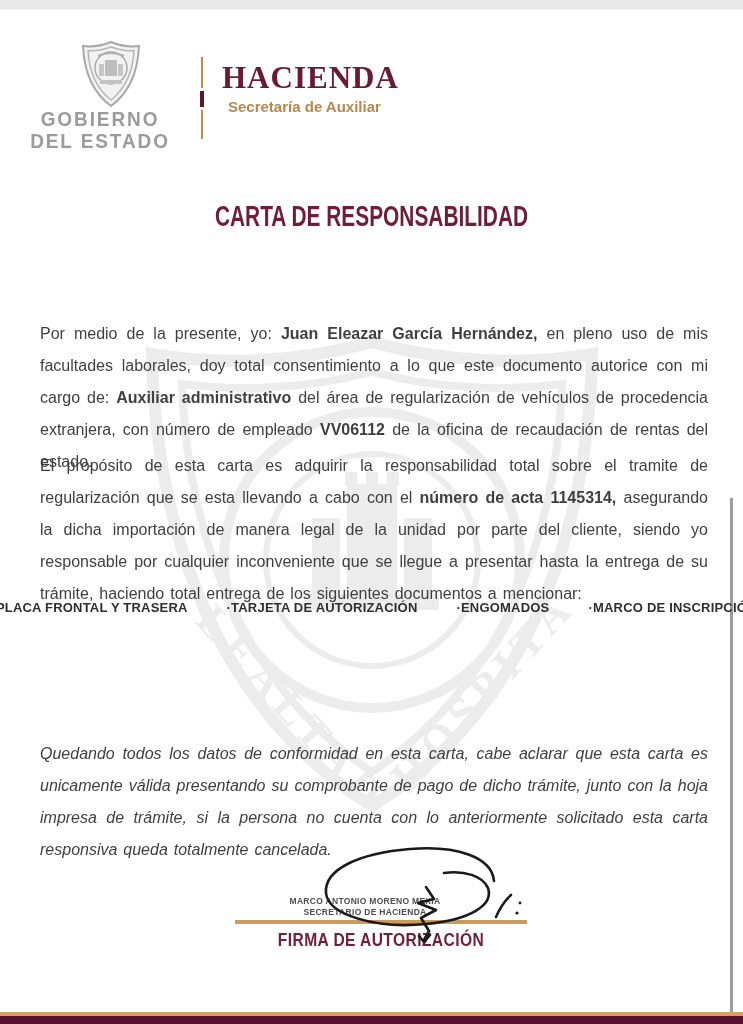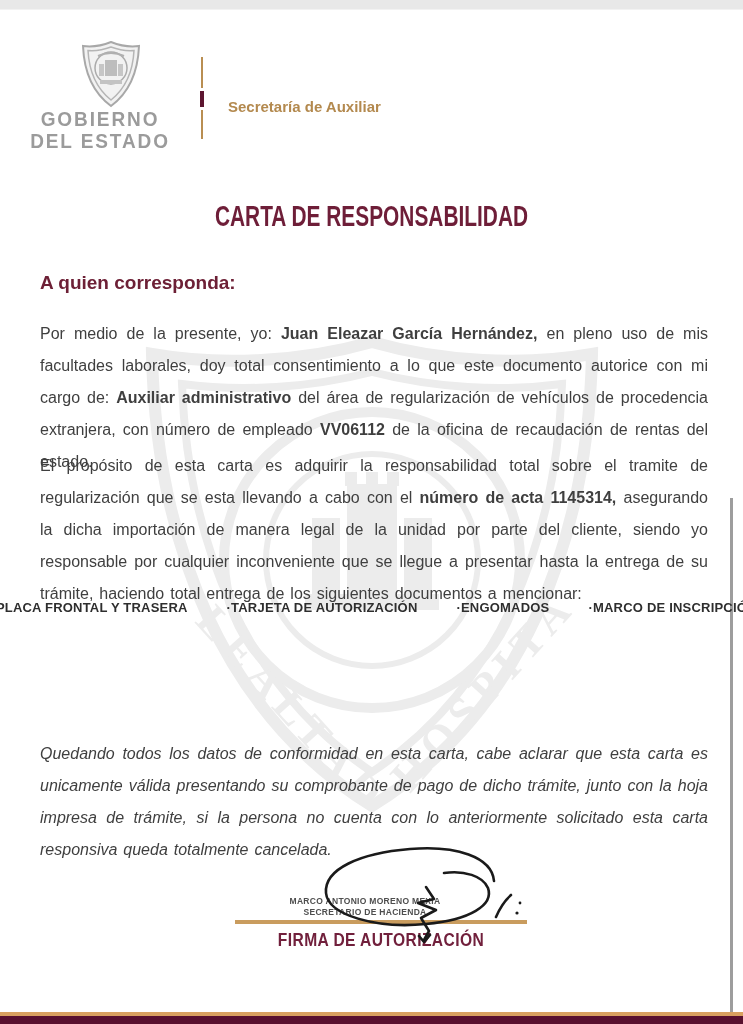--- a/index.html
+++ b/index.html
@@ -84,24 +84,24 @@
   <div class="state-caption">
     <div>GOBIERNO</div>
     <div>DEL ESTADO</div>
   </div>
 
   <div class="brand-divider">
     <div class="seg-gold-top"></div>
     <div class="seg-maroon"></div>
     <div class="seg-gold-bottom"></div>
   </div>
+  <div class="brand-title">HACIENDA</div>
   <div class="brand-subtitle">Secretaría de Auxiliar</div>
 
   <div class="letter-title above">CARTA DE RESPONSABILIDAD</div>
-  <div class="salutation above">A quien corresponda:</div>
 
   <div class="body-copy p1 above"><span>Por medio de la presente, yo: </span><b>Juan Eleazar García Hernández,</b><span> en pleno uso de mis facultades laborales, doy total consentimiento a lo que este documento autorice con mi cargo de: </span><b>Auxiliar administrativo</b><span> del área de regularización de vehículos de procedencia extranjera, con número de empleado </span><b>VV06112</b><span> de la oficina de recaudación de rentas del estado.</span></div>
   <div class="body-copy p2 above"><span>El propósito de esta carta es adquirir la responsabilidad total sobre el tramite de regularización que se esta llevando a cabo con el </span><b>número de acta 1145314,</b><span> asegurando la dicha importación de manera legal de la unidad por parte del cliente, siendo yo responsable por cualquier inconveniente que se llegue a presentar hasta la entrega de su trámite, haciendo total entrega de los siguientes documentos a mencionar:</span></div>
 
   <div class="docs-row above">
     <span>·PLACA FRONTAL Y TRASERA</span>
     <span>·TARJETA DE AUTORIZACIÓN</span>
     <span>·ENGOMADOS</span>
     <span>·MARCO DE INSCRIPCIÓN</span>
   </div>

